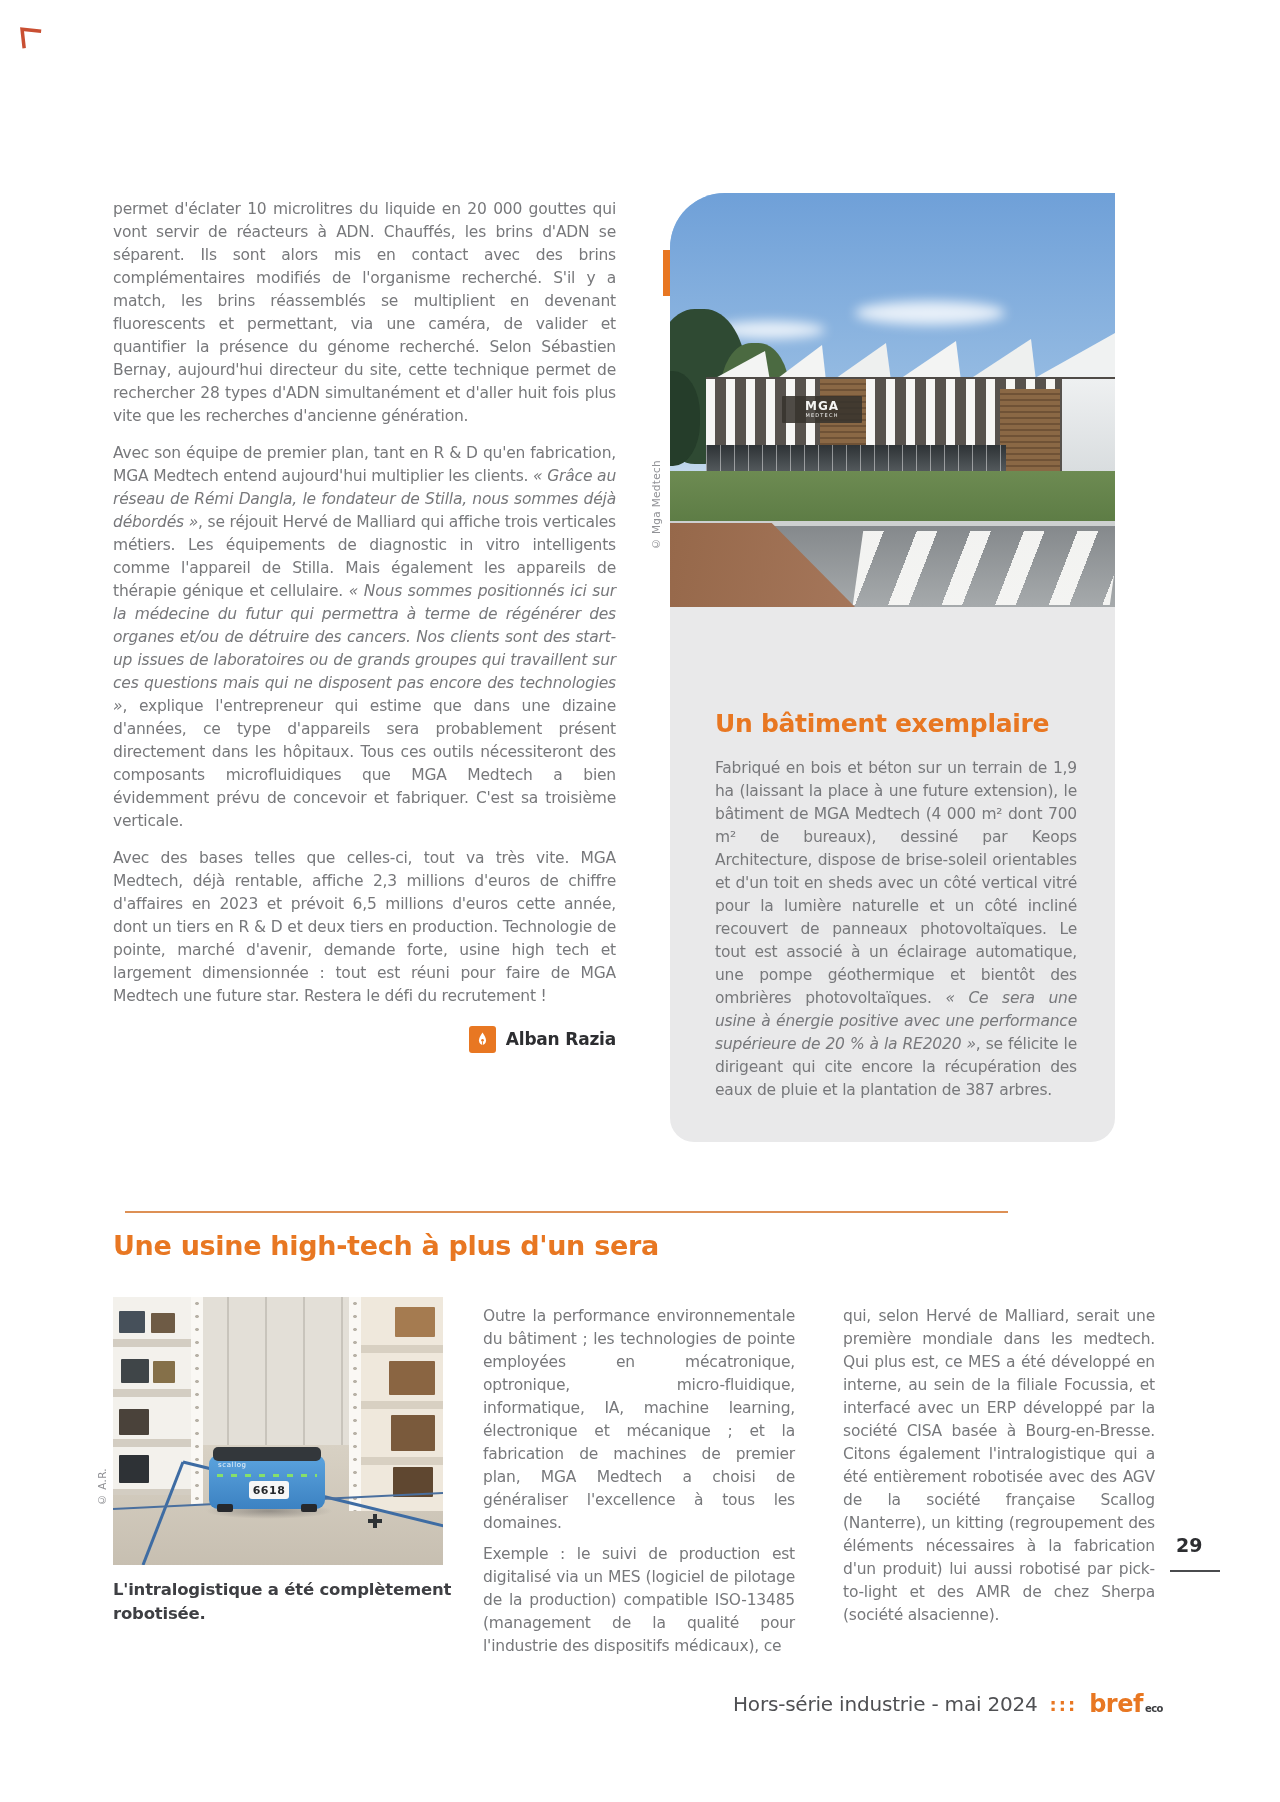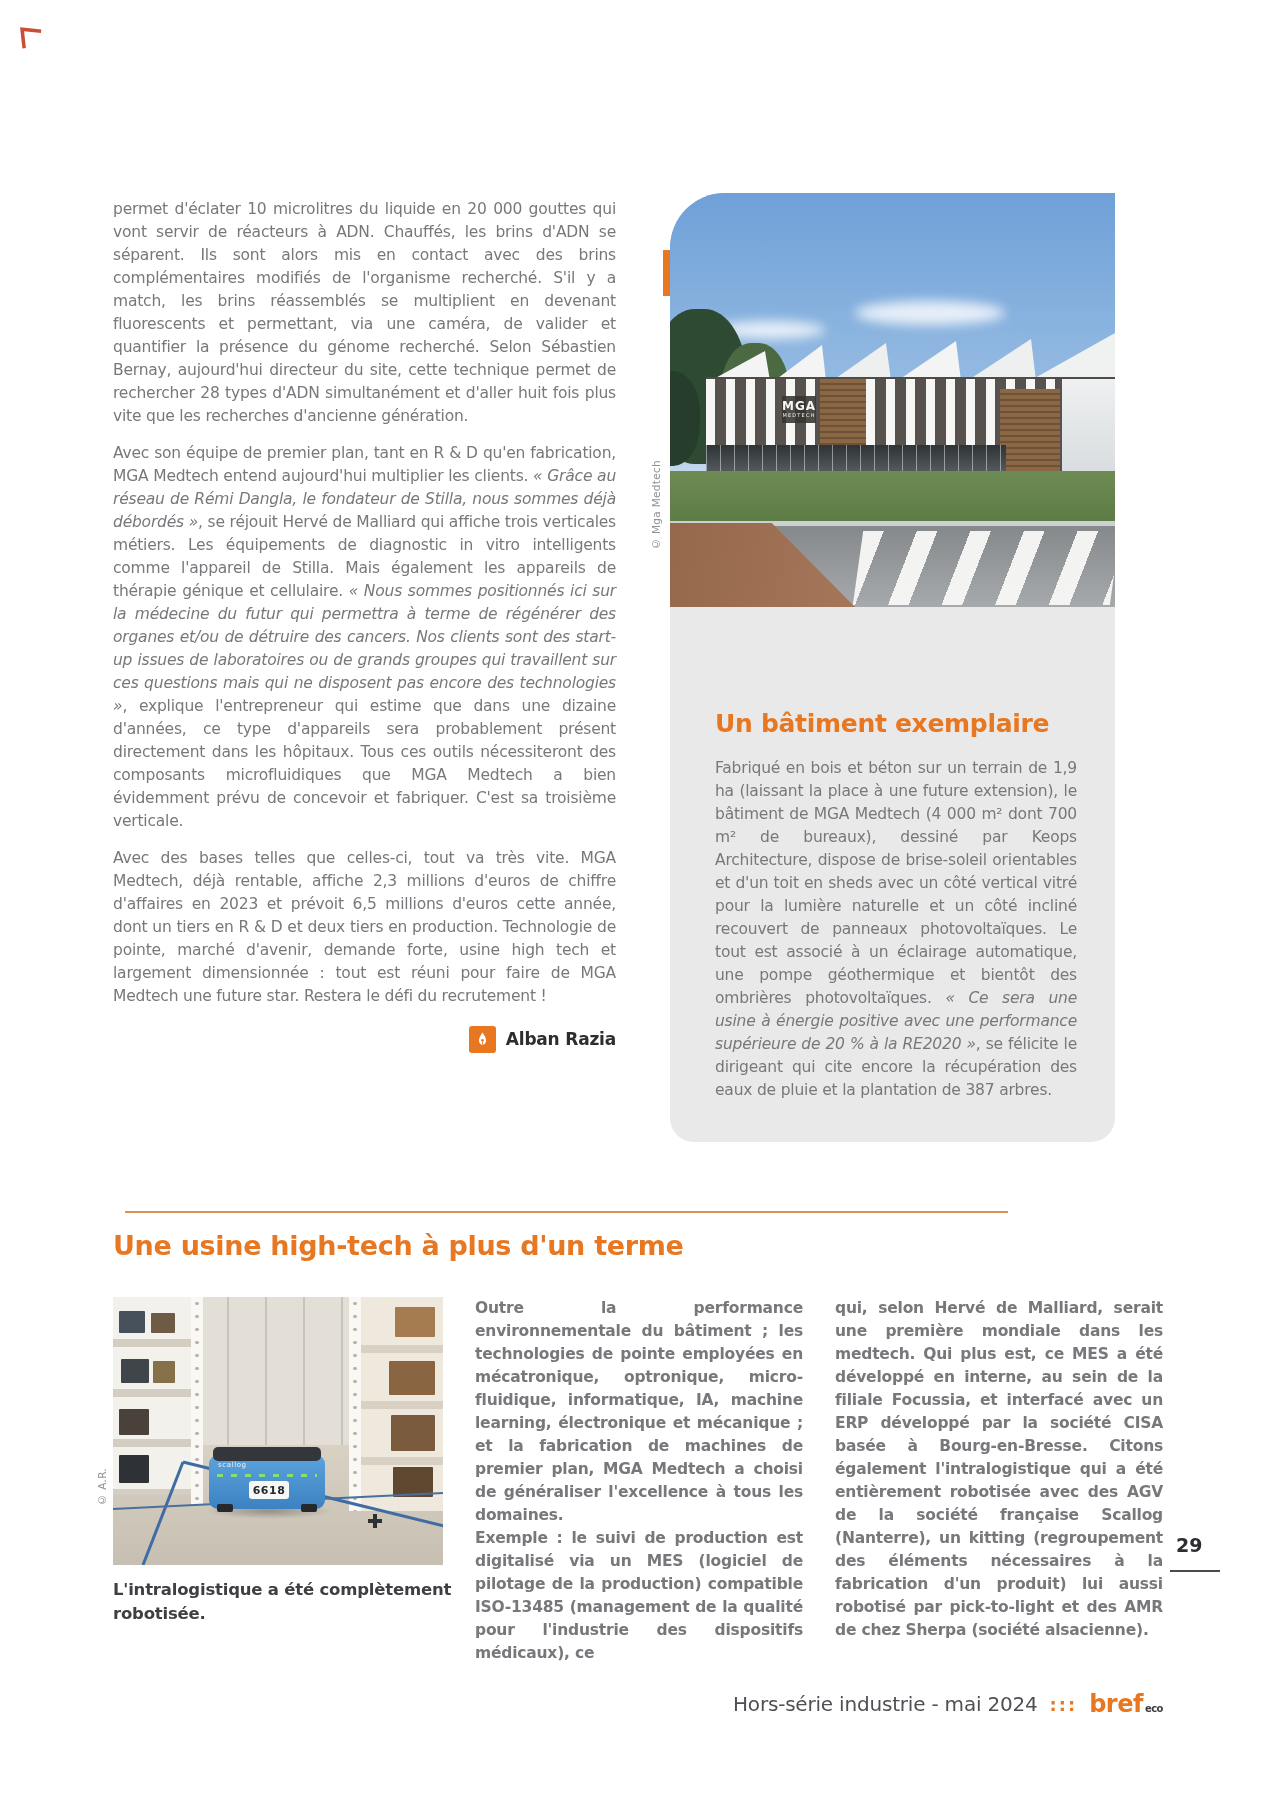--- a/index.html
+++ b/index.html
@@ -45,21 +45,21 @@
   .pb-fins { position:absolute; left:36px; top:186px; width:409px; height:92px;
              background:repeating-linear-gradient(90deg,#f6f6f4 0px,#f6f6f4 9px,#57524d 9px,#57524d 20px); }
   .pb-wood { position:absolute; background:repeating-linear-gradient(180deg,#8a6845 0 4px,#6f5236 4px 6px); }
   .pb-w1 { left:150px; top:186px; width:46px; height:92px; }
   .pb-w2 { left:330px; top:196px; width:60px; height:82px; }
   .pb-glass { position:absolute; left:36px; top:252px; width:300px; height:27px;
               background:repeating-linear-gradient(90deg,rgba(255,255,255,.45) 0 1px,rgba(255,255,255,0) 1px 14px),
                          linear-gradient(#2e3336,#545a5d); }
   .pb-wing { position:absolute; left:392px; top:186px; width:53px; height:93px; background:linear-gradient(#eef0f1,#d9dddf); }
   .pb-sign { position:absolute; left:112px; top:203px; background:rgba(56,51,46,.88); color:#f5f5f3;
-             text-align:center; padding:4px 0; border-radius:1px; }
+             text-align:center; padding:4px 23px; border-radius:1px; }
   .pb-sign-1 { font-size:12px; font-weight:bold; letter-spacing:1px; line-height:12px; }
   .pb-sign-2 { font-size:5px; letter-spacing:1.2px; line-height:7px; }
   .pb-grass { position:absolute; left:0; top:278px; width:100%; height:52px; background:linear-gradient(#6d8b52,#5d7c45); }
   .pb-curb { position:absolute; left:0; top:328px; width:100%; height:5px; background:#cdd0d0; }
   .pb-road { position:absolute; left:0; top:333px; width:100%; height:81px; background:linear-gradient(#85898c,#a6aaac); }
   .pb-dirt { position:absolute; left:0; top:330px; width:185px; height:84px;
              background:linear-gradient(100deg,#96684a,#a5765a); clip-path:polygon(0 0,55% 0,100% 100%,0 100%); }
   .pb-cross { position:absolute; left:188px; top:338px; width:257px; height:74px; transform:skewX(-8deg);
               background:repeating-linear-gradient(104deg,rgba(248,248,246,.95) 0 20px,rgba(248,248,246,0) 20px 52px); }
 
@@ -103,21 +103,21 @@
                  border-radius:3px; display:flex; align-items:center; justify-content:center;
                  font-size:11px; font-weight:bold; color:#24282c; letter-spacing:0.5px; }
   .robot-wheel { position:absolute; top:207px; width:16px; height:8px; background:#26282c; border-radius:2px; }
   .rw1 { left:104px; } .rw2 { left:188px; }
 
   .robot-caption { position:absolute; left:113px; top:1578px; width:345px; font-size:16.5px; line-height:24px;
                    font-weight:bold; color:#3e3f43; white-space:pre-line; letter-spacing:-0.2px; }
 
   .bcol1 { position:absolute; left:475px; top:1297px; width:328px; }
   .bcol2 { position:absolute; left:835px; top:1297px; width:328px; }
-  .bcol1 p, .bcol2 p { margin:0;font-weight:bold; }
+  .bcol1 p, .bcol2 p { margin:8px; }
 
   
   .page-num { position:absolute; left:1176px; top:1534px; font-size:19px; font-weight:bold; color:#2d2e31;text-align:right; }
   .page-num-rule { position:absolute; left:1170px; top:1570px; width:50px; height:2px; background:#4a4b4e; }
   .footer { position:absolute; top:1690px; right:117px; display:flex; align-items:center; gap:12px;
             font-size:20px; color:#4f5053; letter-spacing:-0.2px; }
   .footer-sep { color:#e87722; font-weight:bold; letter-spacing:2px; font-size:18px; }
   .footer-brand { color:#e87722; font-weight:bold; font-size:24px; letter-spacing:-0.5px; }
   .footer-brand-sub { color:#3c3d40; font-size:10px; font-weight:bold; margin-left:2px; }
 </style>
@@ -182,21 +182,21 @@
     <div class="pb-dirt"></div>
     <div class="pb-cross"></div>
   </div>
 
   <div class="gray-box">
     <div class="box-heading">Un bâtiment exemplaire</div>
     <div class="box-body body-text"><span>Fabriqué en bois et béton sur un terrain de 1,9 ha (laissant la place à une future extension), le bâtiment de MGA Medtech (4 000 m² dont 700 m² de bureaux), dessiné par Keops Architecture, dispose de brise-soleil orientables et d'un toit en sheds avec un côté vertical vitré pour la lumière naturelle et un côté incliné recouvert de panneaux photovoltaïques. Le tout est associé à un éclairage automatique, une pompe géothermique et bientôt des ombrières photovoltaïques. </span><span class="it">« Ce sera une usine à énergie positive avec une performance supérieure de 20 % à la RE2020 »</span><span>, se félicite le dirigeant qui cite encore la récupération des eaux de pluie et la plantation de 387 arbres.</span></div>
   </div>
 
   <div class="rule-orange"></div>
-  <div class="bottom-heading">Une usine high-tech à plus d'un terme</div>
+  <div class="bottom-heading">Une usine high-tech à plus d'un sera</div>
 
   <div class="photo-credit" id="credit-robot">© A.R.</div>
 
   <div class="photo-robot">
     <div class="pr-far"></div>
     <div class="pr-floor"></div>
     <div class="pr-rack-left">
       <div class="pr-box" style="left:6px;top:14px;width:26px;height:22px;background:#46505a;"></div>
       <div class="pr-box" style="left:38px;top:16px;width:24px;height:20px;background:#6e5b45;"></div>
       <div class="pr-box" style="left:8px;top:62px;width:28px;height:24px;background:#3f4548;"></div>

